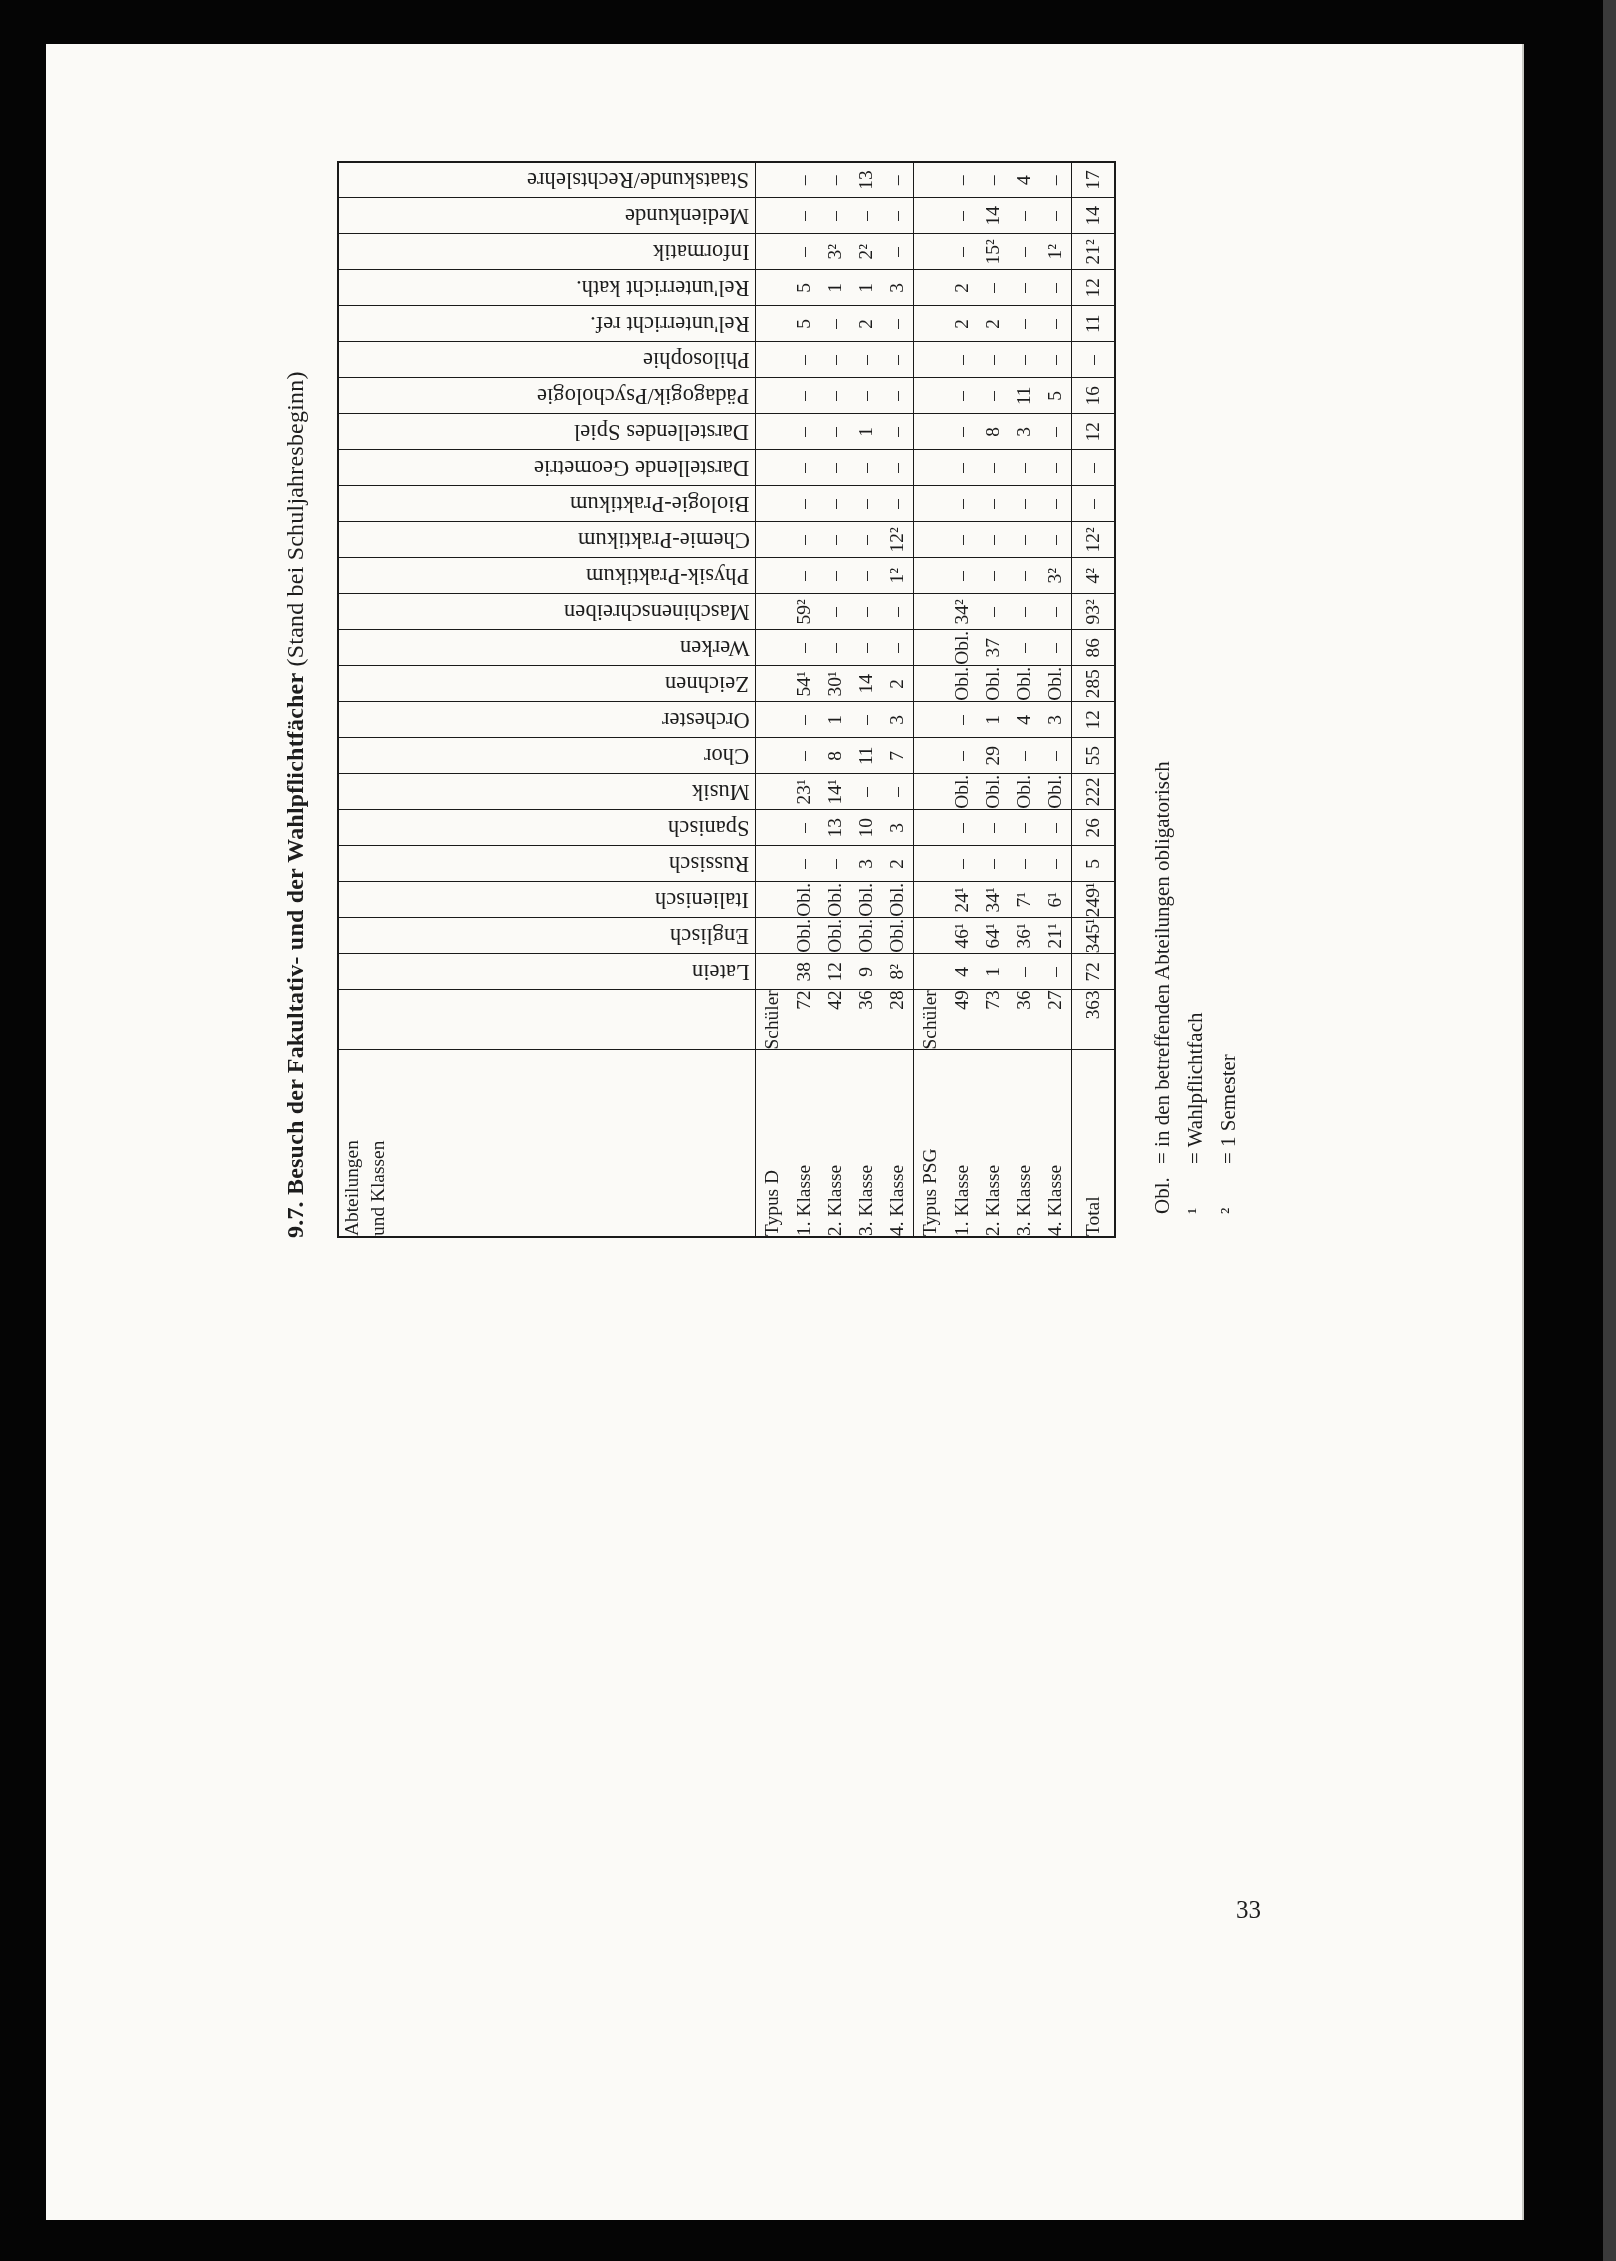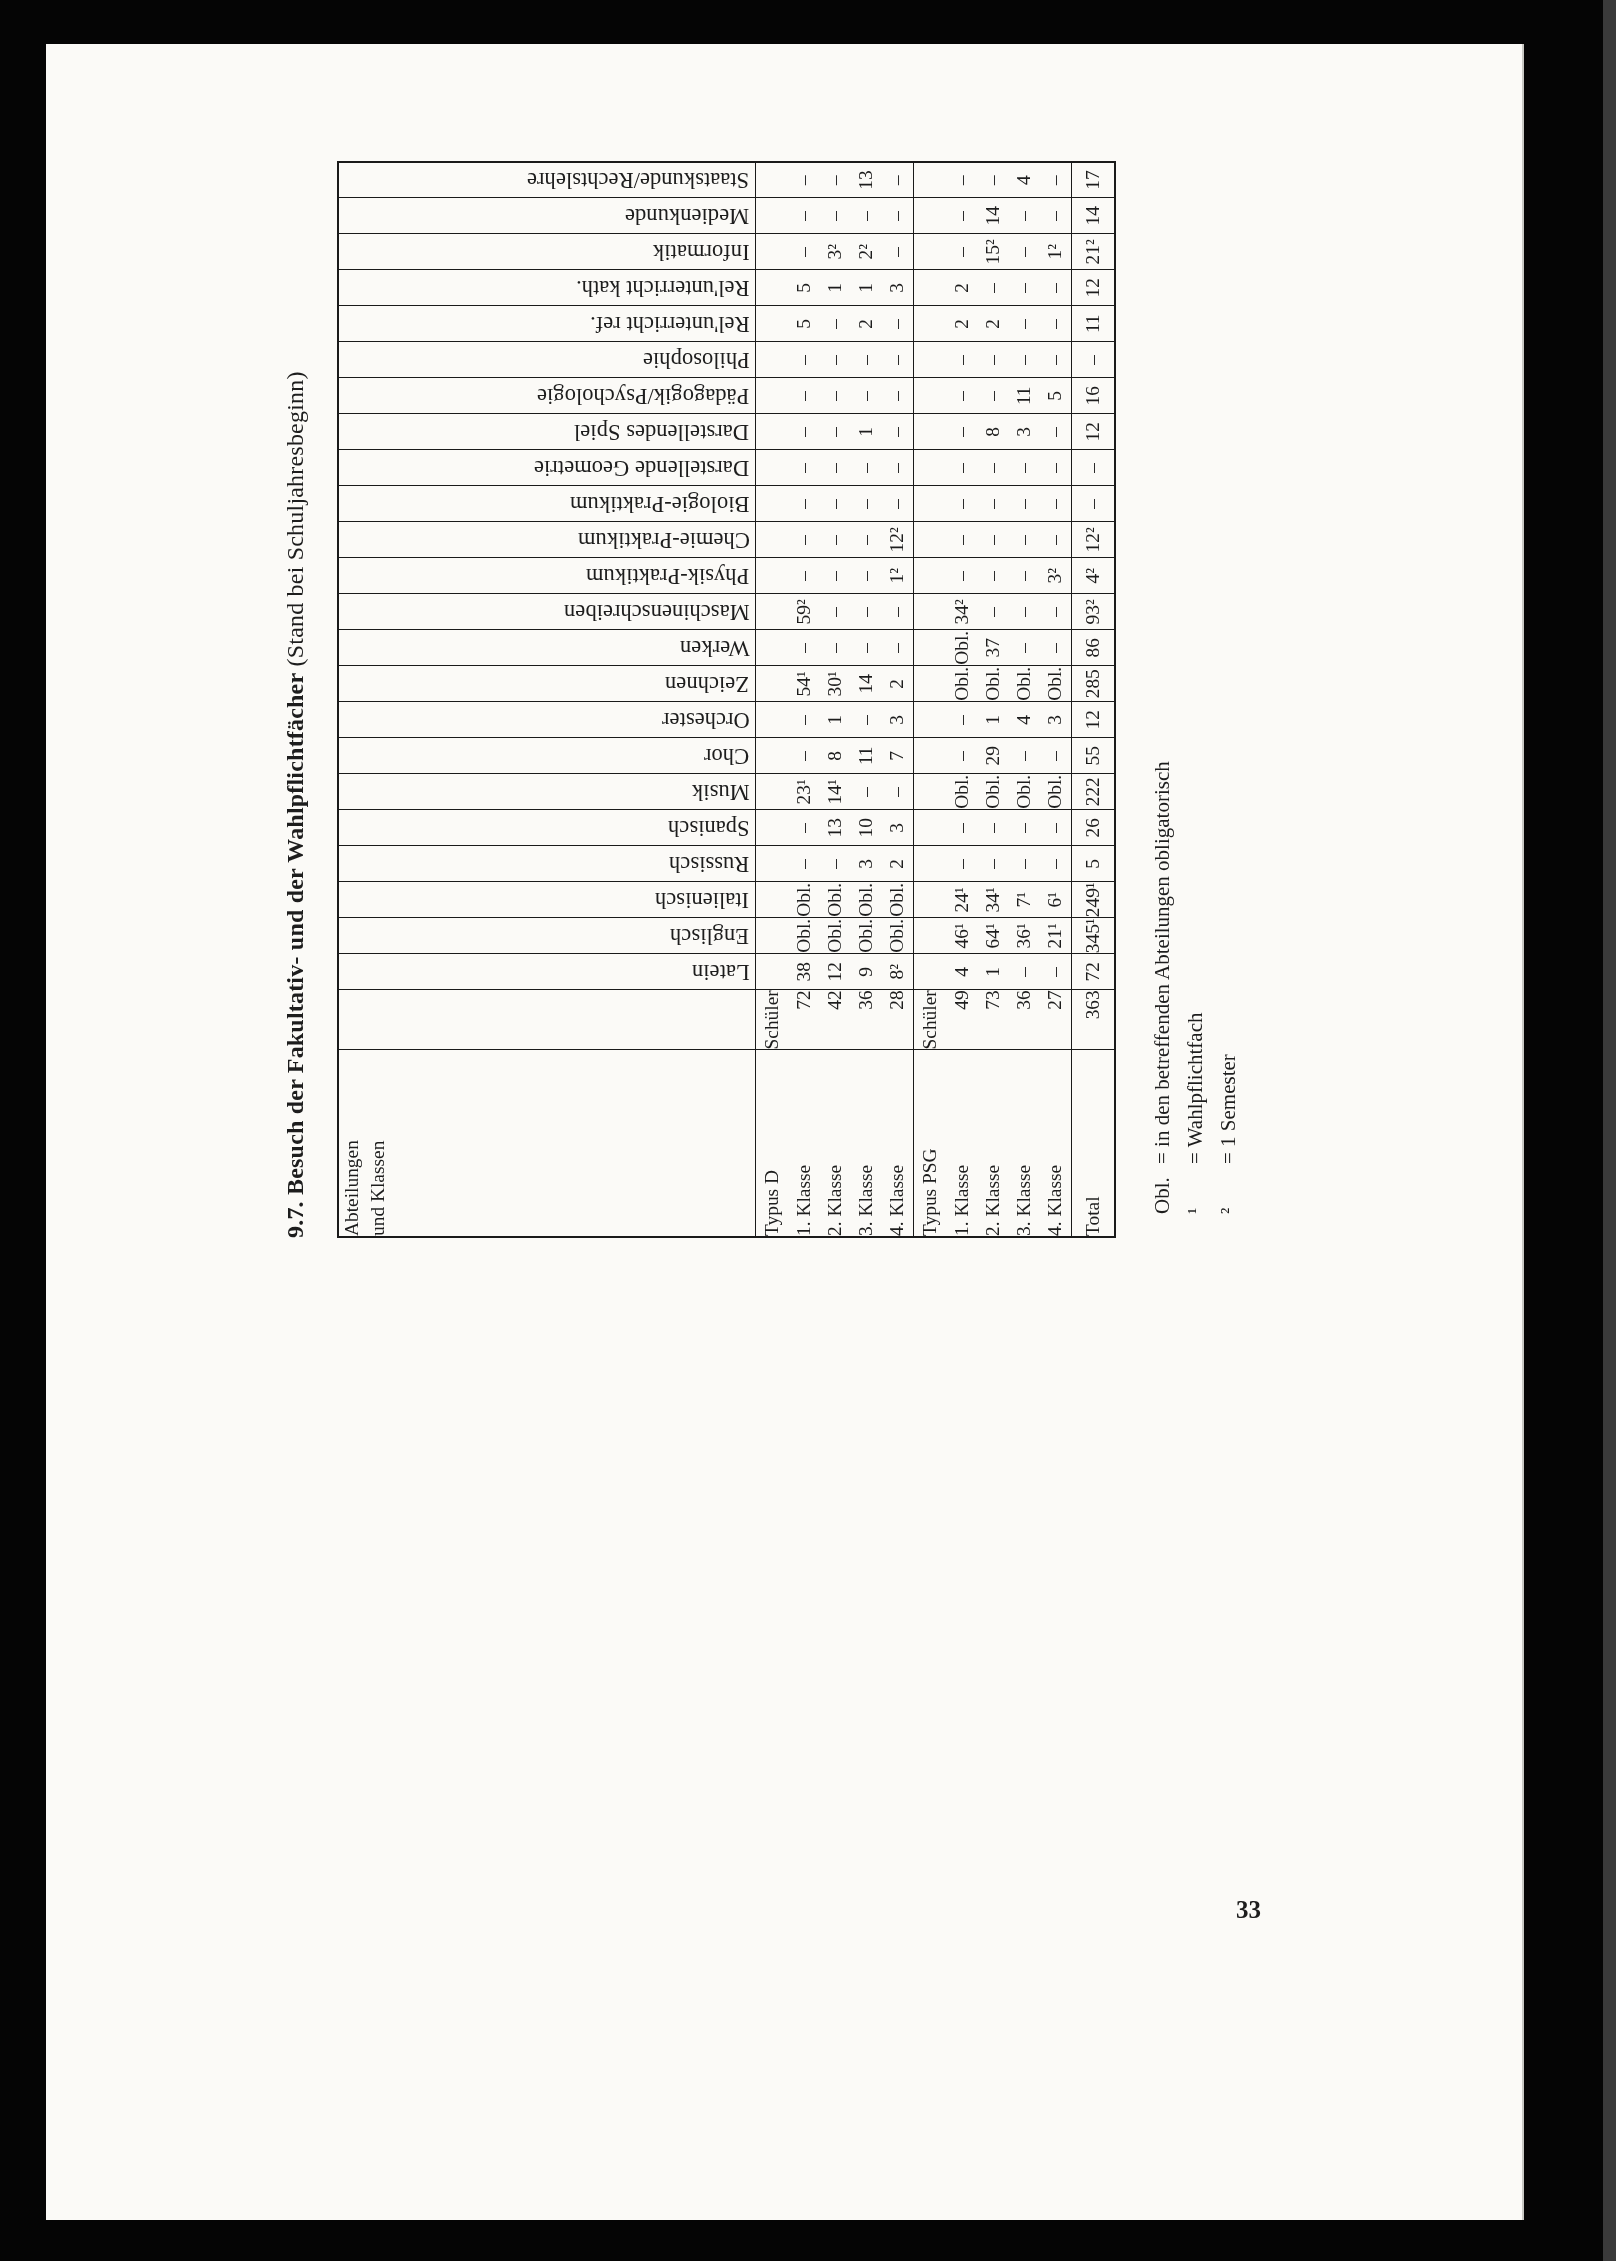--- a/index.html
+++ b/index.html
@@ -63,21 +63,20 @@
   td.cell{text-align:center;}
   tr.sub-row td{height:33px;}
   tr.class-row td{height:31px;}
   tr.total-row td{height:42px;}
   .footnotes{margin-top:34px;margin-left:24px;font-size:21px;}
   .fn-line{display:flex;margin-bottom:8px;}
   .fn-marker{width:50px;flex:0 0 50px;}
   .page-number{
     position:absolute;left:1190px;top:1852px;
     font-size:25px;
-    font-weight:bold;
   }
 </style>
 </head>
 <body>
 
 <div class="scan-edge"></div>
 
 <div class="page">
 
   <div class="rotated">

